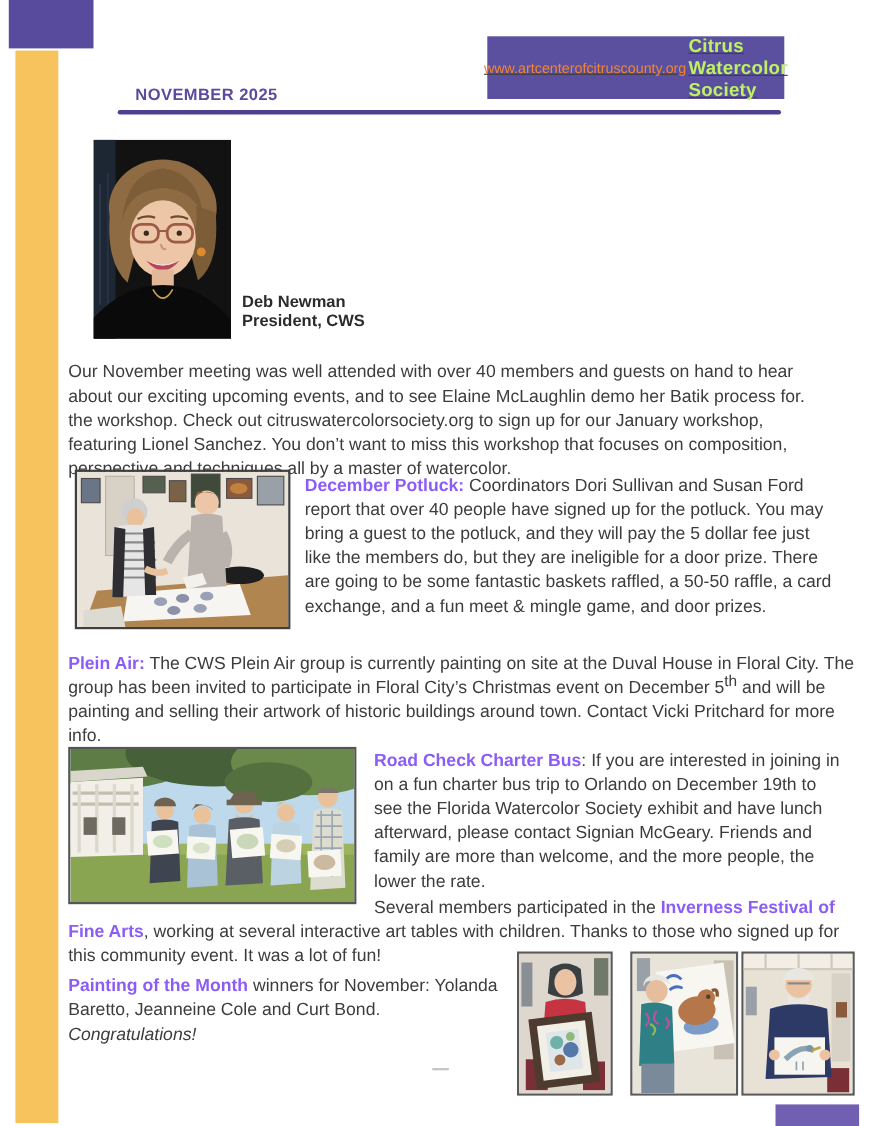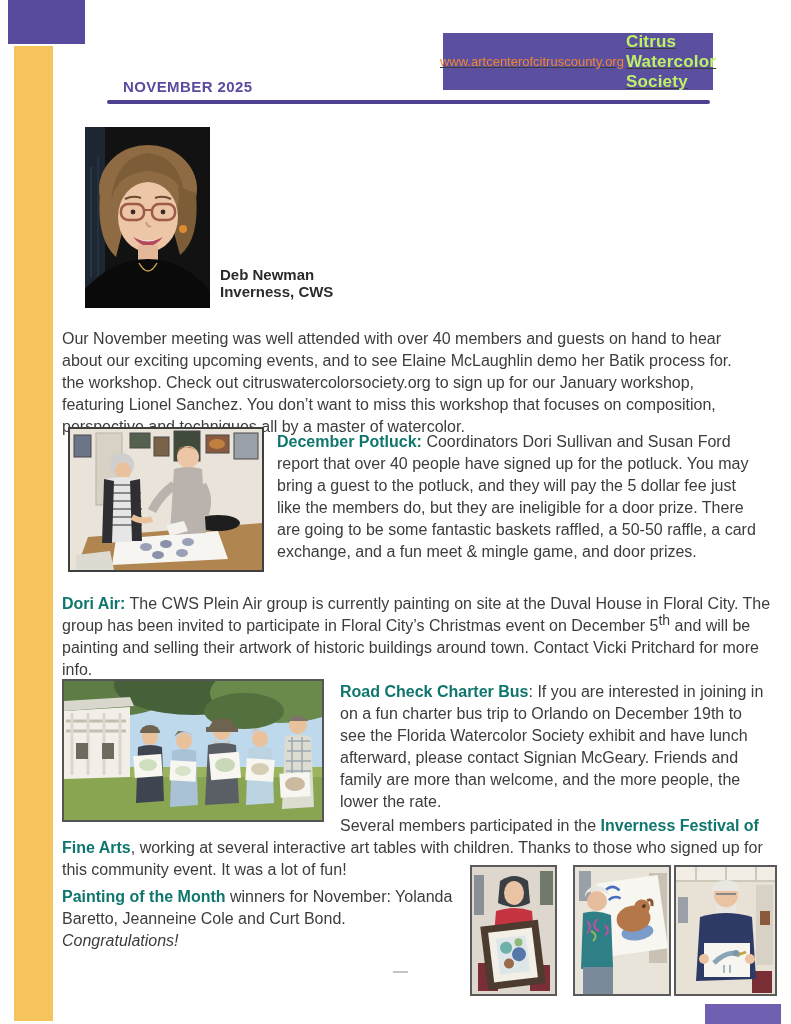--- a/index.html
+++ b/index.html
@@ -28,21 +28,21 @@
   
   .headshot { position:absolute; left:85px; top:127px; width:125px; height:181px; }
   .pres { position:absolute; left:220px; top:266px; font-size:15px; font-weight:800; color:#2b2b2b; line-height:17px; }
 
   
   .logo { position:absolute; left:518px; top:118px; width:202px; height:142px; }
   .logo-word { font-family:"Liberation Serif", serif; font-weight:700; fill:#1c1c1c; letter-spacing:1px; }
 
   
   .para { font-size:16px; line-height:22px; color:#3c3c3c; }
-  .b { font-weight:800; color:#0f766e; }
+  .b { font-weight:800; color:#8b5cf6; }
   .i { font-style:italic; }
   sup { font-size:14px; line-height:0; }
   .intro   { position:absolute; left:62px;  top:328px; width:678px; }
   .potluck-photo { position:absolute; left:68px; top:427px; width:196px; height:145px; border:2px solid #3f3f3f; }
   .potluck-text  { position:absolute; left:277px; top:431px; width:480px; }
   .plein   { position:absolute; left:62px;  top:593px; width:716px; }
   .trip-photo { position:absolute; left:62px; top:679px; width:262px; height:143px; border:2px solid #555; }
   .trip-text  { position:absolute; left:340px; top:681px; width:424px; }
   .festival { position:absolute; left:62px; top:815px; width:704px; text-indent:278px; }
   .potm { position:absolute; left:62px; top:886px; width:410px; }
@@ -93,21 +93,21 @@
       <path d="M48,110 Q63,118 78,110 Q63,128 48,110 Z" fill="#b5485a"></path>
       <path d="M51,111 Q63,116 75,111 Q63,118 51,111 Z" fill="#f3ece4"></path>
       <circle cx="98" cy="102" r="4" fill="#e08a2e"></circle>
       <rect x="53" y="118" width="20" height="18" fill="#e3b798"></rect>
       <path d="M0,181 L0,162 Q28,132 63,132 Q98,132 125,164 L125,181 Z" fill="#0a0a0a"></path>
       <path d="M54,136 Q63,152 72,136" stroke="#caa24e" stroke-width="1.5" fill="none"></path>
     </svg>
   </div>
   <div class="pres">
     <div>Deb Newman</div>
-    <div>Inverness, CWS</div>
+    <div>President, CWS</div>
   </div>
 
 
   <p class="para intro"><span>Our November meeting was well attended with over 40 members and guests on hand to hear about our exciting upcoming events, and to see Elaine McLaughlin demo her Batik process for. the workshop. Check out </span><span>citruswatercolorsociety.org</span><span> to sign up for our January workshop, featuring Lionel Sanchez. You don’t want to miss this workshop that focuses on composition, perspective and techniques all by a master of watercolor.</span></p>
 
   <div class="potluck-photo">
     <svg viewBox="0 0 192 141" preserveAspectRatio="none">
       <rect width="192" height="141" fill="#e9e3d9"></rect>
       <rect x="26" y="4" width="26" height="72" fill="#d8d2c6" stroke="#b9b2a4"></rect>
       <rect x="4" y="6" width="17" height="22" fill="#6a7587" stroke="#4a4a4a"></rect>
@@ -137,21 +137,21 @@
       <circle cx="118" cy="28" r="11" fill="#edc6a8"></circle>
       <path d="M106,24 Q118,12 130,24 Q126,18 110,18 Z" fill="#8a6a48"></path>
       <path d="M104,40 Q118,36 132,40 L136,104 L100,106 Z" fill="#b9b2ad"></path>
       <path d="M104,56 q-14,10 -22,26" stroke="#b9b2ad" stroke-width="9" fill="none"></path>
       <path d="M132,56 q8,14 2,30" stroke="#b9b2ad" stroke-width="9" fill="none"></path>
       <path d="M96,96 l18,-4 l4,10 l-18,5 Z" fill="#f2f1ec"></path>
     </svg>
   </div>
   <p class="para potluck-text"><span class="b">December Potluck:</span><span> Coordinators Dori Sullivan and Susan Ford report that over 40 people have signed up for the potluck. You may bring a guest to the potluck, and they will pay the 5 dollar fee just like the members do, but they are ineligible for a door prize. There are going to be some fantastic baskets raffled, a 50-50 raffle, a card exchange, and a fun meet &amp; mingle game, and door prizes.</span></p>
 
-  <p class="para plein"><span class="b">Dori Air:</span><span> The CWS Plein Air group is currently painting on site at the Duval House in Floral City. The group has been invited to participate in Floral City’s Christmas event on December 5</span><sup>th</sup><span> and will be painting and selling their artwork of historic buildings around town. Contact Vicki Pritchard for more info.</span></p>
+  <p class="para plein"><span class="b">Plein Air:</span><span> The CWS Plein Air group is currently painting on site at the Duval House in Floral City. The group has been invited to participate in Floral City’s Christmas event on December 5</span><sup>th</sup><span> and will be painting and selling their artwork of historic buildings around town. Contact Vicki Pritchard for more info.</span></p>
 
   <div class="trip-photo">
     <svg viewBox="0 0 258 139" preserveAspectRatio="none">
       <rect width="258" height="139" fill="#bfd9ec"></rect>
       <ellipse cx="40" cy="10" rx="70" ry="26" fill="#5d7c46"></ellipse>
       <ellipse cx="130" cy="4" rx="80" ry="30" fill="#46603a"></ellipse>
       <ellipse cx="216" cy="12" rx="70" ry="30" fill="#6a8a4c"></ellipse>
       <ellipse cx="180" cy="30" rx="40" ry="18" fill="#55703f"></ellipse>
       <rect y="92" width="258" height="47" fill="#8aa552"></rect>
       <rect y="86" width="258" height="10" fill="#9db45e"></rect>

